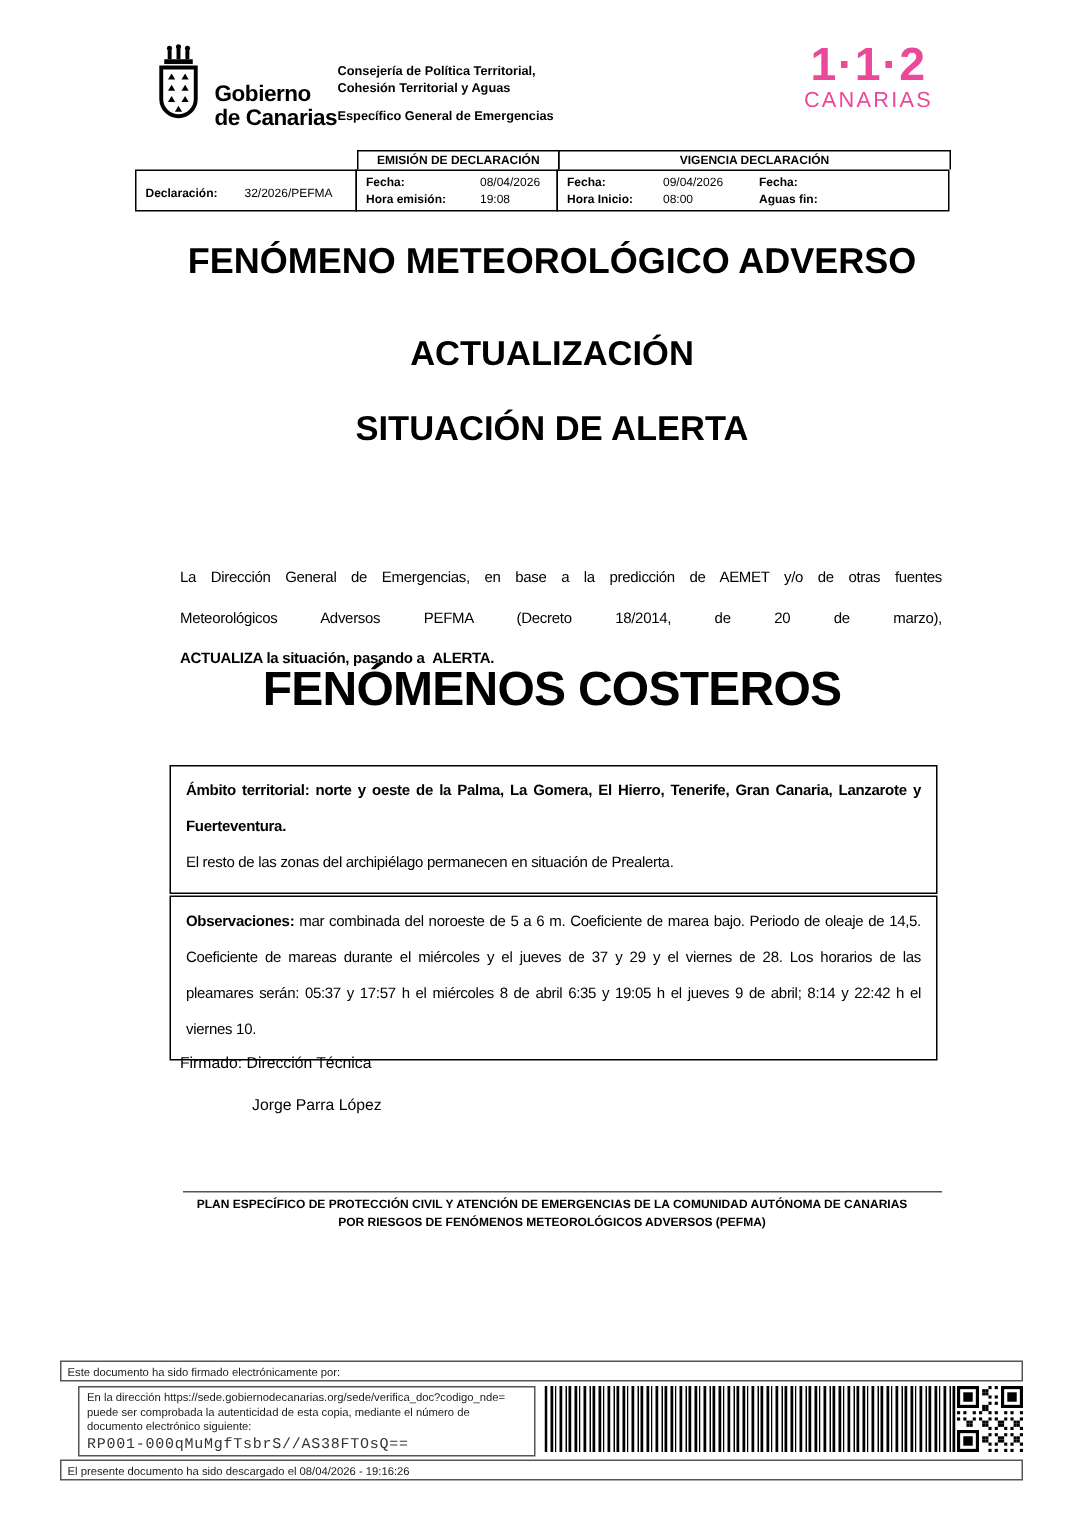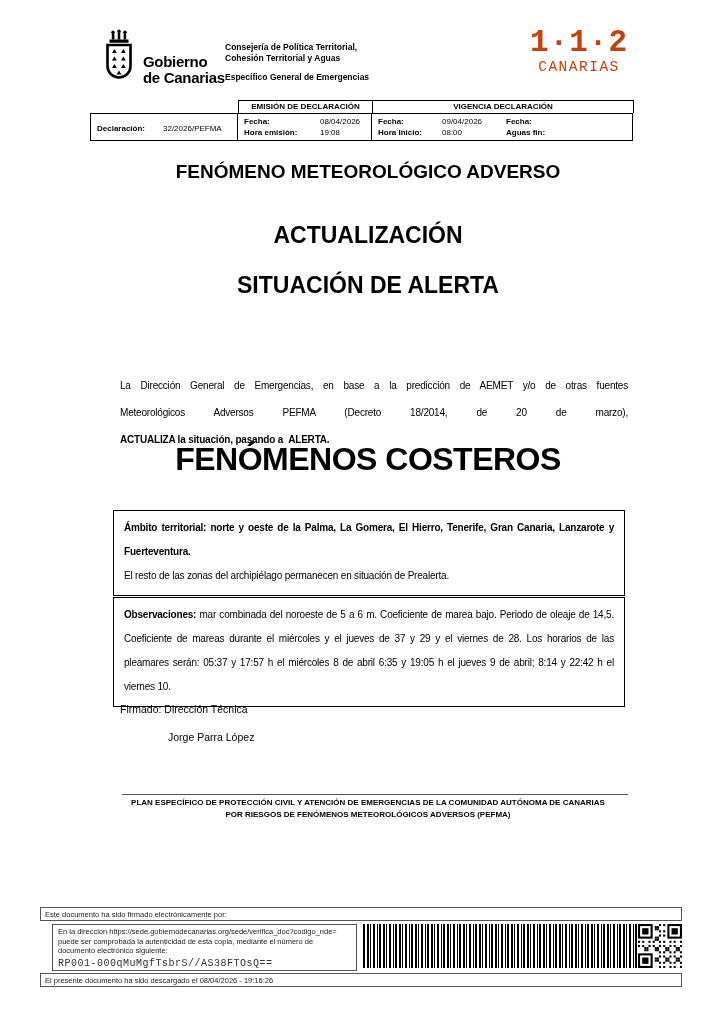--- a/index.html
+++ b/index.html
@@ -4,21 +4,21 @@
 <style>
   html,body{margin:0;padding:0;background:#e8e8e8;}
   .page{position:relative;width:720px;height:1018px;background:#ffffff;margin:0 auto;
         font-family:"Liberation Sans",sans-serif;color:#000;overflow:hidden;}
 
   
   .gov-logo{position:absolute;left:100px;top:29px;display:flex;align-items:flex-end;}
   .gov-name{margin-left:5px;font-weight:bold;font-size:15px;line-height:16px;letter-spacing:-0.3px;padding-bottom:3px;}
   .dept{position:absolute;left:225px;top:42px;font-size:8.5px;line-height:10.5px;font-weight:bold;}
   .dept .l3{margin-top:9px;}
-  .logo112{position:absolute;right:90px;top:28px;width:102px;text-align:center;color:#c2410c;font-family:Liberation Mono, monospace;}
+  .logo112{position:absolute;right:90px;top:28px;width:102px;text-align:center;color:#ec4899;}
   .logo112 .num{font-size:31px;font-weight:bold;line-height:30px;letter-spacing:1px;}
   .logo112 .reg{font-size:14.5px;line-height:15px;letter-spacing:1.5px;margin-top:2px;}
 
   
   .decl{position:absolute;left:90px;top:100px;width:545px;font-size:8px;}
   .decl .hdr-row{display:flex;height:13px;}
   .decl .hdr{box-sizing:border-box;border:1px solid #000;border-bottom:none;font-weight:bold;
              text-align:center;line-height:12px;}
   .decl .hdr.spacer{border:none;width:148px;}
   .decl .hdr.emis{width:135px;margin-left:0;}
@@ -31,21 +31,21 @@
   .decl .c3{width:262px;margin-left:-1px;display:flex;}
   .decl .pair{display:flex;line-height:11px;}
   .decl .lbl{font-weight:bold;}
   .decl .c2 .lbl{width:76px;}
   .decl .half1{width:128px;}
   .decl .half1 .lbl{width:64px;}
   .decl .half2 .lbl{width:64px;}
 
   
   .content{position:absolute;left:105px;width:526px;text-align:center;font-weight:bold;}
-  .t-main{top:161px;font-size:19px;}
+  .t-main{top:161px;font-size:24px;}
   .t-upd{top:222px;font-size:23px;}
   .t-sit{top:272px;font-size:23px;}
   .t-phen{top:441px;font-size:32px;letter-spacing:-0.5px;}
 
   
   .para{position:absolute;left:120px;top:372px;width:508px;font-size:10px;line-height:27px;letter-spacing:-0.2px;}
   .para .jl{text-align:justify;text-align-last:justify;}
   .para .bl{font-weight:bold;}
 
   

